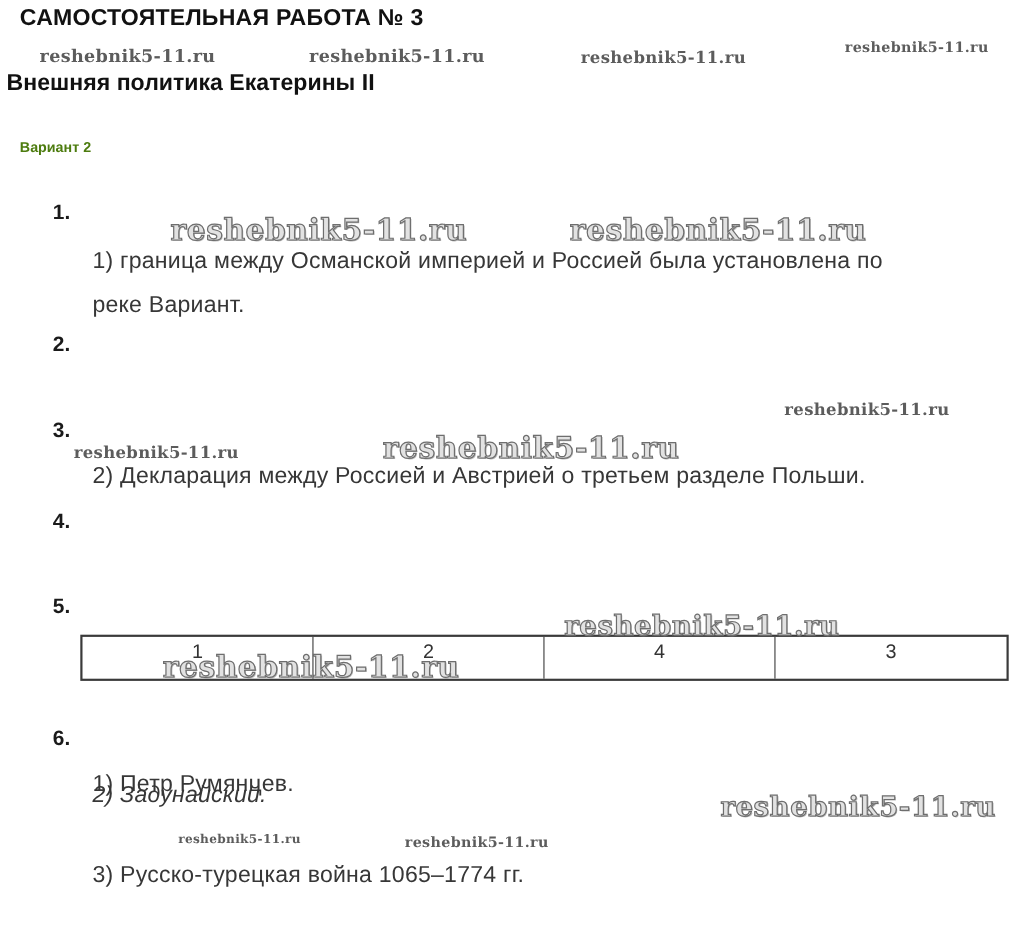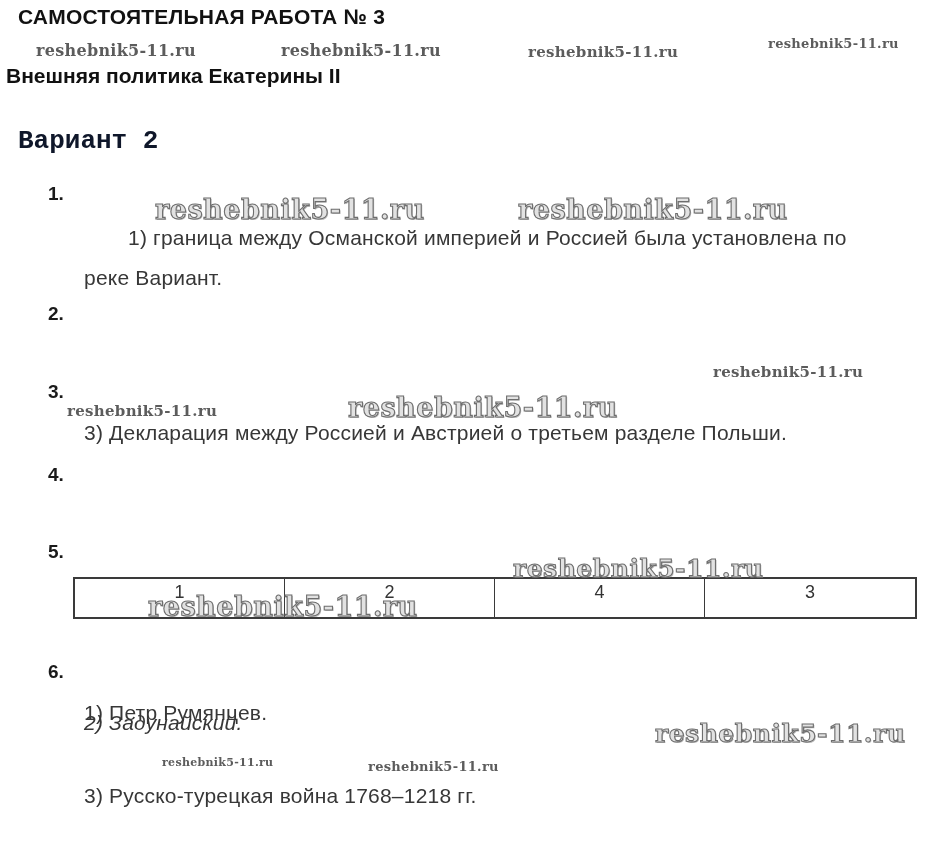--- a/index.html
+++ b/index.html
@@ -23,24 +23,23 @@
     font-weight: 700;
     color: #111111;
     letter-spacing: 0.2px;
   }
   .h-sub {
     font-size: 21px;
     font-weight: 700;
     color: #111111;
   }
   .h-variant {
-    font-size: 26px;
+    font-size: 13px;
     font-weight: 700;
-    color: #0f172a;
-    font-family: Liberation Mono, monospace;
+    color: #4d7c0f;
   }
   .q-num {
     font-size: 19px;
     font-weight: 700;
     color: #1a1a1a;
   }
   .body-line {
     font-size: 21px;
     color: #373737;
     letter-spacing: 0.2px;
@@ -104,30 +103,30 @@
   <span class="abs wm-solid" style="left:528px; top:43px; font-size:15px;">reshebnik5-11.ru</span>
   <span class="abs wm-solid" style="left:768px; top:36px; font-size:13px;">reshebnik5-11.ru</span>
 
   <div class="abs h-sub" style="left:6px; top:64px;">Внешняя политика Екатерины II</div>
 
   <div class="abs h-variant" style="left:18px; top:126px;">Вариант 2</div>
 
   <div class="abs q-num" style="left:48px; top:183px;">1.</div>
   <span class="abs wm" style="left:155px; top:194px; font-size:27px;">reshebnik5-11.ru</span>
   <span class="abs wm" style="left:518px; top:194px; font-size:27px;">reshebnik5-11.ru</span>
-  <div class="abs body-line" style="left:84px; top:226px;margin-left:44px;">1) граница между Османской империей и Россией была установлена по</div>
+  <div class="abs body-line" style="left:84px; top:226px;">1) граница между Османской империей и Россией была установлена по</div>
   <div class="abs body-line" style="left:84px; top:266px;">реке Вариант.</div>
 
   <div class="abs q-num" style="left:48px; top:303px;">2.</div>
   <span class="abs wm-solid" style="left:713px; top:363px; font-size:15px;">reshebnik5-11.ru</span>
 
   <div class="abs q-num" style="left:48px; top:381px;">3.</div>
   <span class="abs wm-solid" style="left:67px; top:402px; font-size:15px;">reshebnik5-11.ru</span>
   <span class="abs wm" style="left:348px; top:392px; font-size:27px;">reshebnik5-11.ru</span>
-  <div class="abs body-line" style="left:84px; top:421px;">3) Декларация между Россией и Австрией о третьем разделе Польши.</div>
+  <div class="abs body-line" style="left:84px; top:421px;">2) Декларация между Россией и Австрией о третьем разделе Польши.</div>
 
   <div class="abs q-num" style="left:48px; top:464px;">4.</div>
 
   <div class="abs q-num" style="left:48px; top:541px;">5.</div>
   <span class="abs wm" style="left:513px; top:554px; font-size:25px;">reshebnik5-11.ru</span>
 
   <div class="ans-table">
     <div class="ans-cell">1</div>
     <div class="ans-cell">2</div>
     <div class="ans-cell">4</div>
@@ -135,15 +134,15 @@
   </div>
 
   <span class="abs wm" style="left:148px; top:591px; font-size:27px;">reshebnik5-11.ru</span>
 
   <div class="abs q-num" style="left:48px; top:661px;">6.</div>
   <div class="abs body-line" style="left:84px; top:701px;">1) Петр Румянцев.</div>
   <span class="abs wm" style="left:655px; top:719px; font-size:25px;">reshebnik5-11.ru</span>
   <div class="abs body-line" style="left:84px; top:711px;font-style:italic;">2) Задунайский.</div>
   <span class="abs wm-solid" style="left:162px; top:756px; font-size:11px;">reshebnik5-11.ru</span>
   <span class="abs wm-solid" style="left:368px; top:759px; font-size:13px;">reshebnik5-11.ru</span>
-  <div class="abs body-line" style="left:84px; top:784px;">3) Русско-турецкая война 1768–1218 гг.</div>
+  <div class="abs body-line" style="left:84px; top:784px;">3) Русско-турецкая война 1065–1774 гг.</div>
 
 </div>
 
 </body></html>

